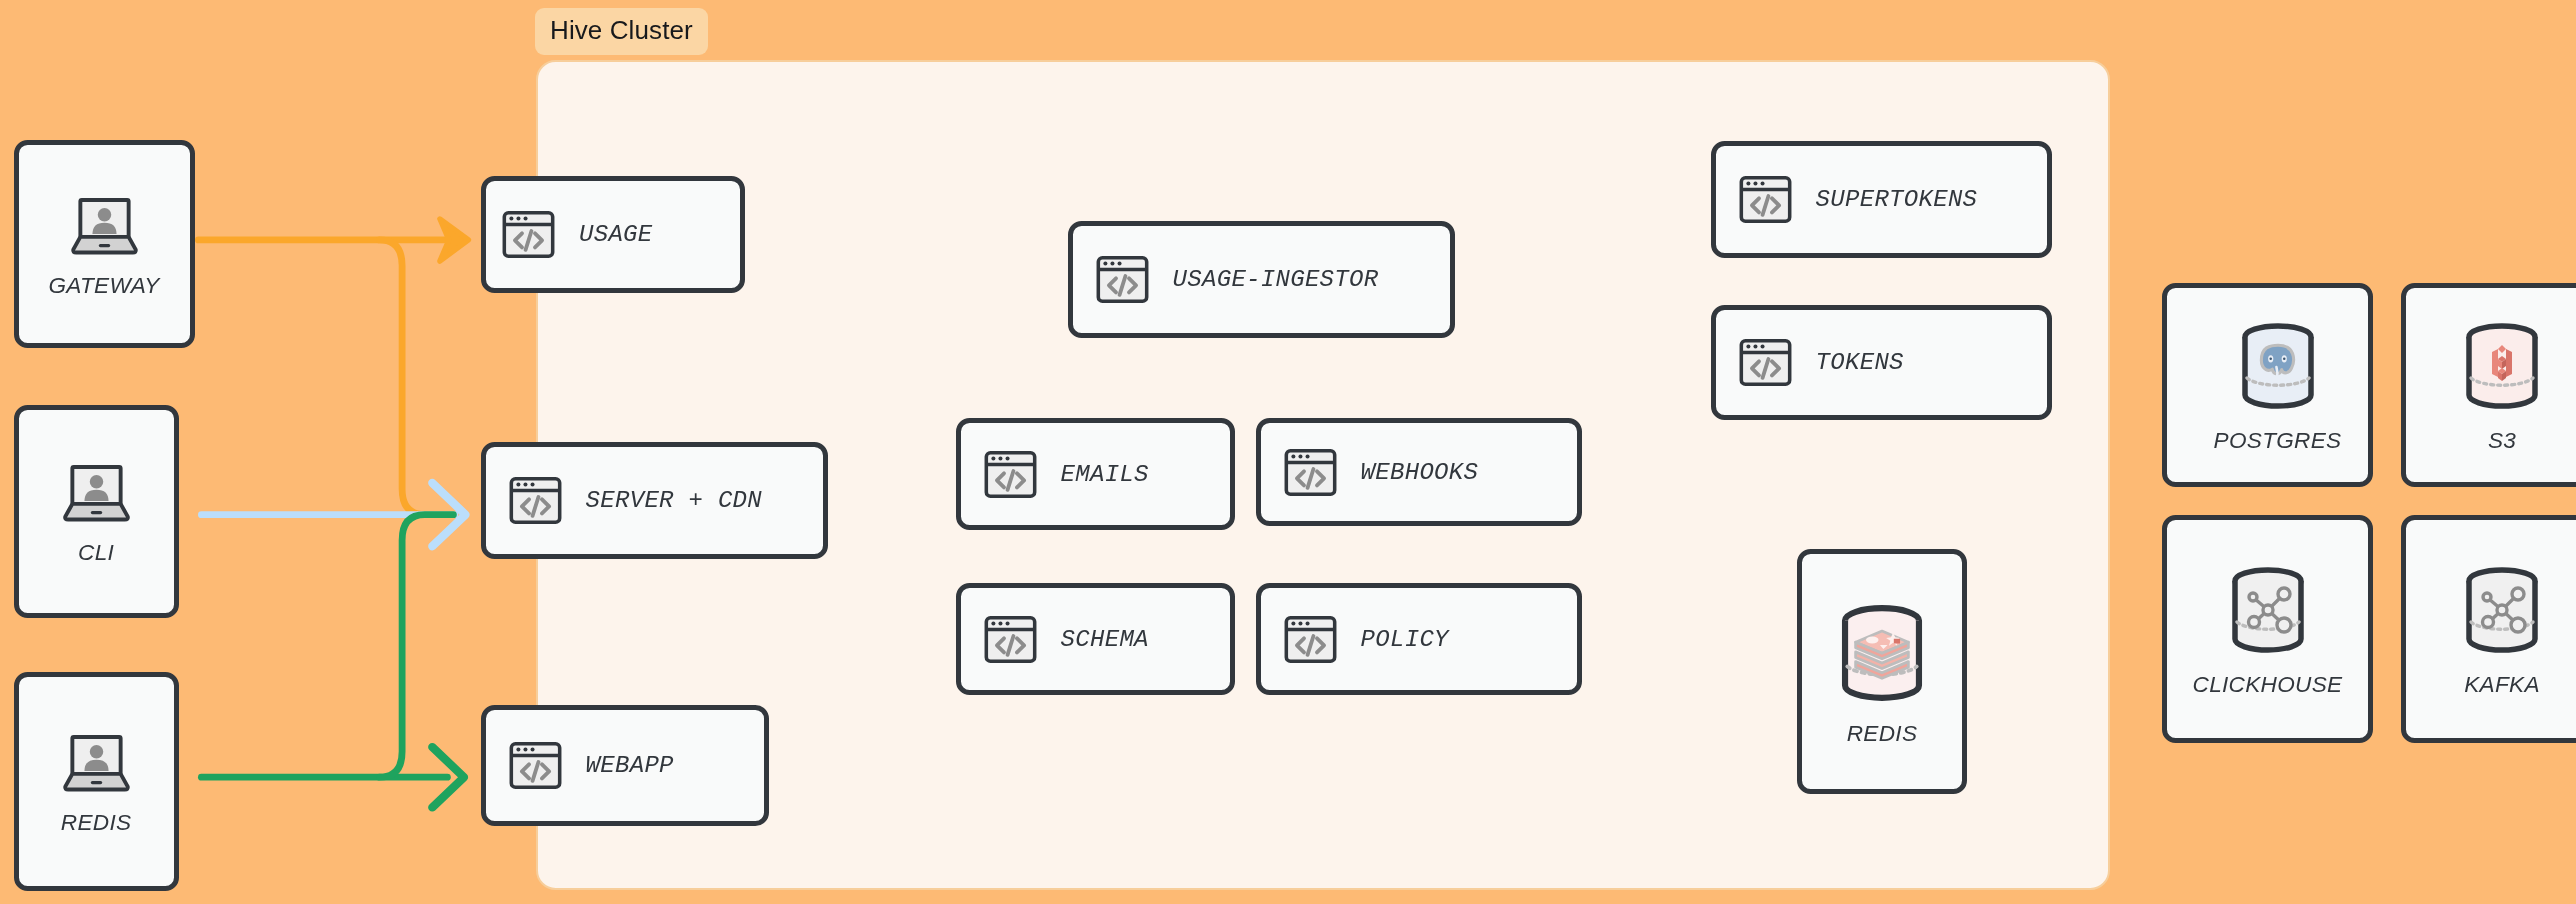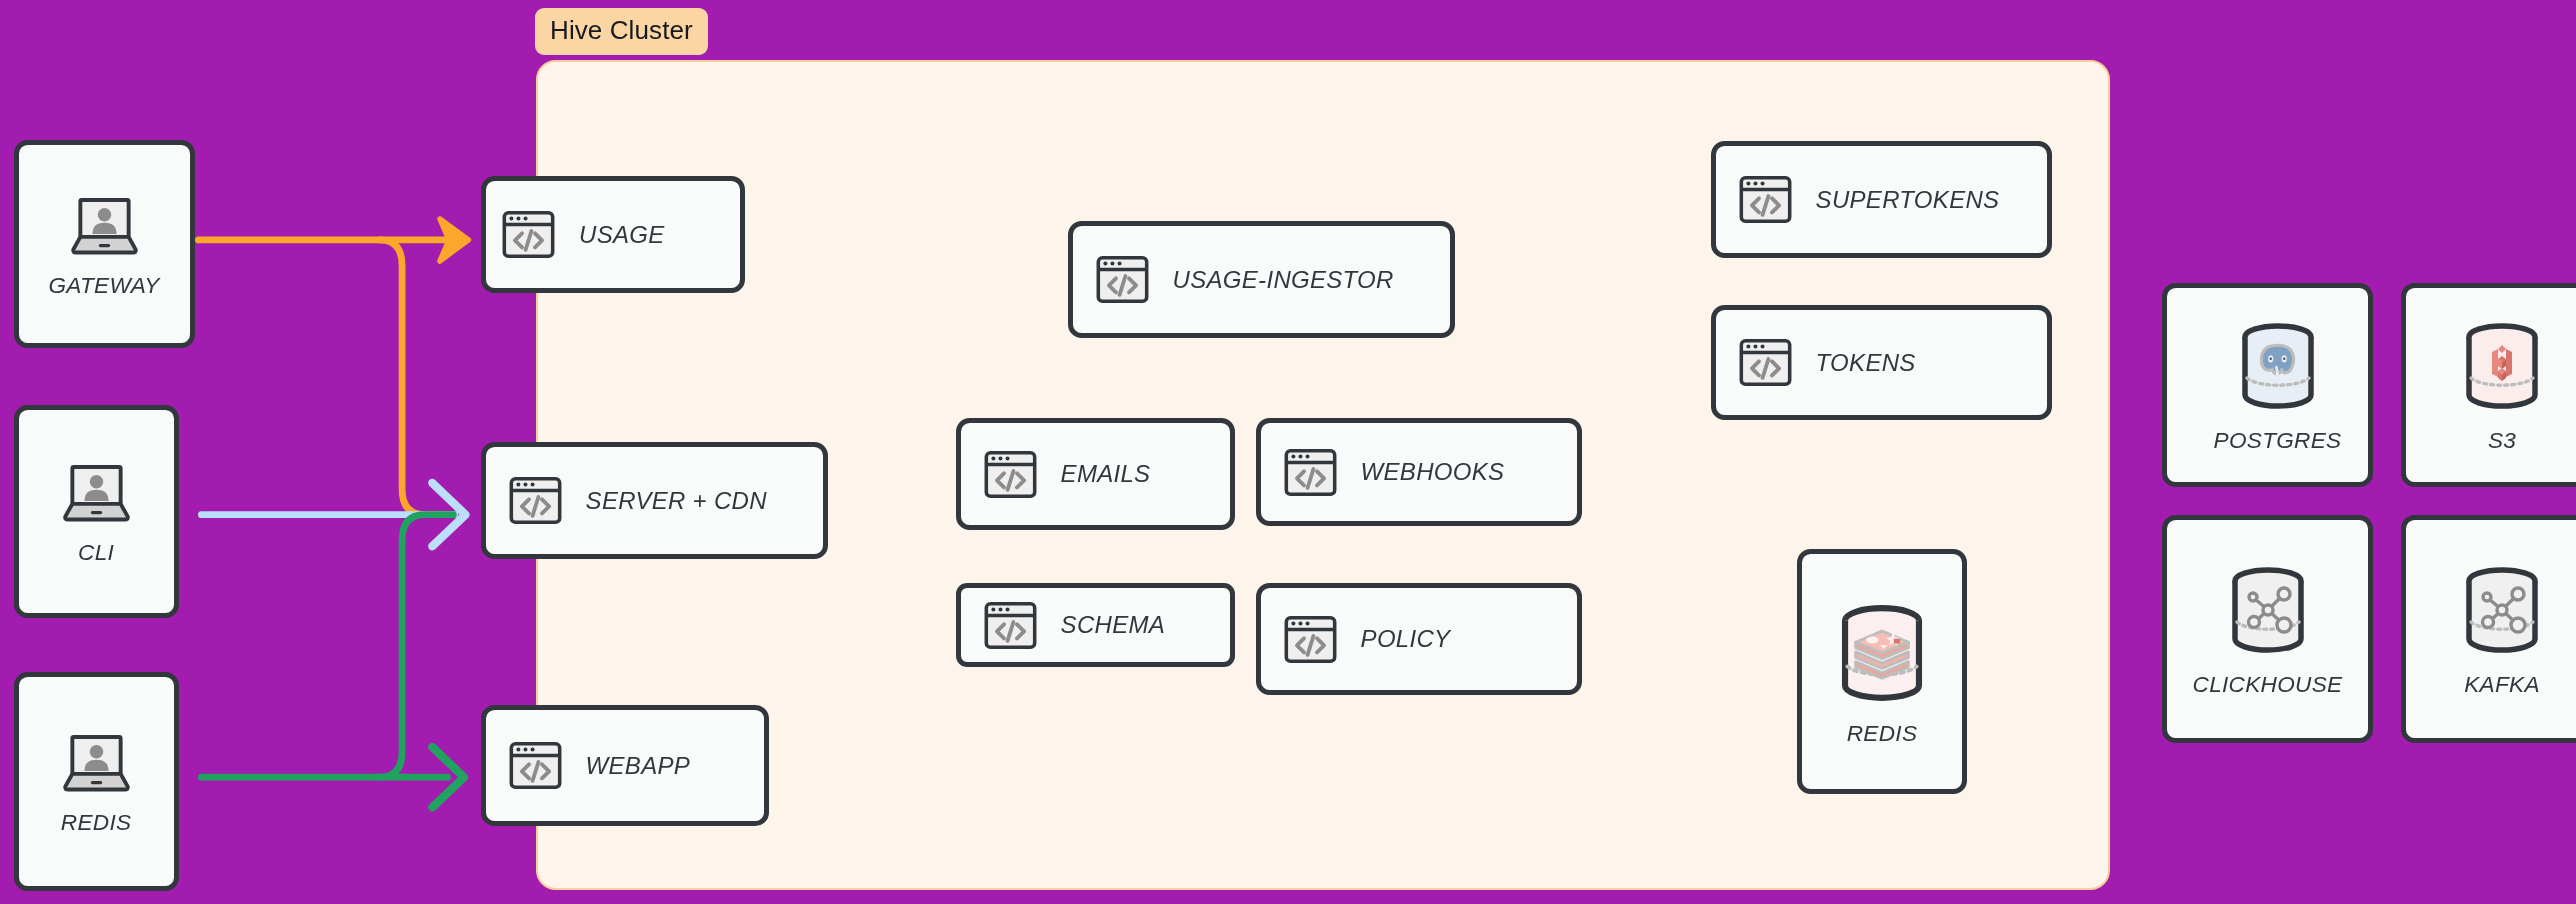--- a/index.html
+++ b/index.html
@@ -8,21 +8,21 @@
     padding: 0;
     background: #000000;
   }
   body {
     font-family: "Liberation Sans", sans-serif;
   }
   #canvas {
     position: relative;
     width: 2576px;
     height: 904px;
-    background: #a21caf;
+    background: #fdba74;
     overflow: hidden;
   }
 
   
   .cluster-box {
     position: absolute;
     background: #FDF4EC;
     border: 2.3px solid #F7CE9B;
     border-radius: 19.6px;
     box-sizing: border-box;
@@ -59,20 +59,21 @@
 
   
   .node.service {
     flex-direction: row;
     justify-content: flex-start;
     padding-left: 19.6px;
   }
   .node.service .node-label {
     font-size: 24px;
     margin-left: 21px;
+    font-family: Liberation Mono, monospace;
   }
 
   
   .node.stacked {
     flex-direction: column;
     justify-content: center;
   }
   .node.stacked .node-label {
     font-size: 22.6px;
     margin-top: 12px;
@@ -246,21 +247,21 @@
             <circle cx="21" cy="23" r="3.4" fill="#32373D"></circle>
             <circle cx="33" cy="23" r="3.4" fill="#32373D"></circle>
             <circle cx="45" cy="23" r="3.4" fill="#32373D"></circle>
             <path d="M39 48 L27 60 L39 72" fill="none" stroke="#8C8C8C" stroke-width="6.5" stroke-linecap="round" stroke-linejoin="round"></path>
             <path d="M61 48 L73 60 L61 72" fill="none" stroke="#8C8C8C" stroke-width="6.5" stroke-linecap="round" stroke-linejoin="round"></path>
             <path d="M55 44 L45 76" fill="none" stroke="#8C8C8C" stroke-width="6.5" stroke-linecap="round"></path>
           </svg>
         </span>
         <span class="node-label">WEBHOOKS</span>
       </div>
-      <div class="node service" style="left: 956px; top: 583px; width: 279px; height: 84px; border-radius: 11px;">
+      <div class="node service" style="left: 956px; top: 583px; width: 279px; height: 112px;">
         <span class="icon-wrap">
           <svg width="59" height="59" viewBox="0 0 100 100" xmlns="http://www.w3.org/2000/svg">
             <rect x="9" y="13" width="82" height="74" rx="7" ry="7" fill="#EFEFEF" stroke="#32373D" stroke-width="6"></rect>
             <path d="M9 33 H91" stroke="#32373D" stroke-width="6"></path>
             <circle cx="21" cy="23" r="3.4" fill="#32373D"></circle>
             <circle cx="33" cy="23" r="3.4" fill="#32373D"></circle>
             <circle cx="45" cy="23" r="3.4" fill="#32373D"></circle>
             <path d="M39 48 L27 60 L39 72" fill="none" stroke="#8C8C8C" stroke-width="6.5" stroke-linecap="round" stroke-linejoin="round"></path>
             <path d="M61 48 L73 60 L61 72" fill="none" stroke="#8C8C8C" stroke-width="6.5" stroke-linecap="round" stroke-linejoin="round"></path>
             <path d="M55 44 L45 76" fill="none" stroke="#8C8C8C" stroke-width="6.5" stroke-linecap="round"></path>

